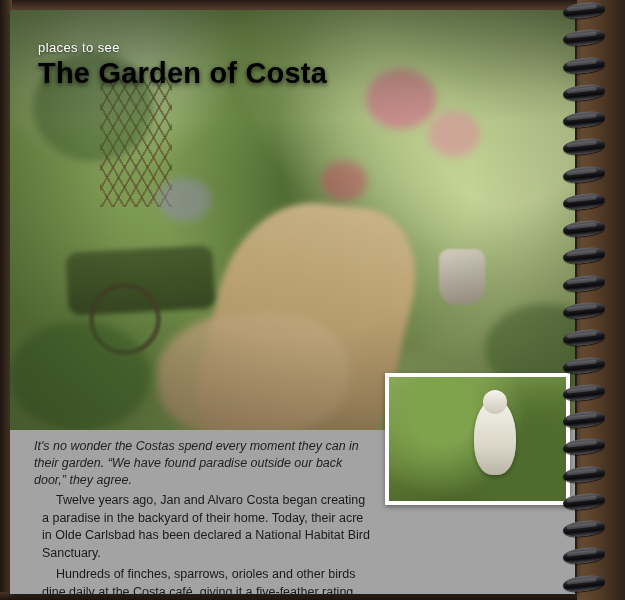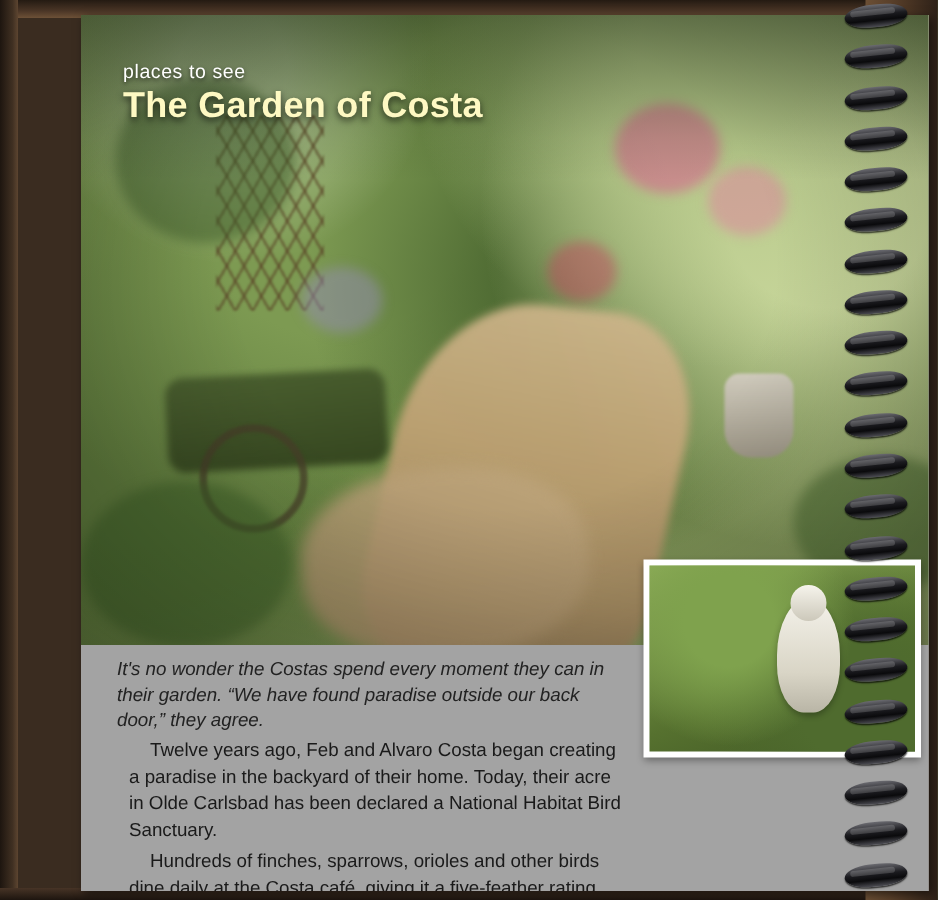--- a/index.html
+++ b/index.html
@@ -80,21 +80,20 @@
   
   .sheet {
     position: absolute;
     left: 10px;
     top: 10px;
     width: 565px;
     height: 584px;
     background: #ffffff;
     box-shadow: 2px 2px 6px rgba(0,0,0,0.55);
     overflow: hidden;
-    margin-left: 44px;
   }
 
   
   .photo {
     position: absolute;
     left: 0;
     top: 0;
     width: 565px;
     height: 420px;
     overflow: hidden;
@@ -205,22 +204,22 @@
     top: 30px;
     color: #ffffff;
     font-size: 13px;
     letter-spacing: 0.4px;
     text-shadow: 0 1px 3px rgba(0,0,0,0.6);
   }
   .headline {
     position: absolute;
     left: 28px;
     top: 47px;
-    color: #fef9c3;
-    font-size: 24px;
+    color: #000000;
+    font-size: 29px;
     font-weight: bold;
     letter-spacing: 0.2px;
     text-shadow: 0 2px 5px rgba(0,0,0,0.65);
   }
 
   
   .inset-photo {
     position: absolute;
     left: 375px;
     top: 363px;
@@ -332,21 +331,21 @@
 
     <div class="inset-photo">
       <div class="inset-inner">
         <div class="cherub"></div>
       </div>
     </div>
 
     <div class="textarea">
       <div class="standfirst">It's no wonder the Costas spend every moment they can in their garden. “We have found paradise outside our back door,” they agree.</div>
       <div class="body-col">
-        <p>Twelve years ago, Feb and Alvaro Costa began creating a paradise in the backyard of their home. Today, their acre in Olde Carlsbad has been declared a National Habitat Bird Sanctuary.</p>
+        <p>Twelve years ago, Jan and Alvaro Costa began creating a paradise in the backyard of their home. Today, their acre in Olde Carlsbad has been declared a National Habitat Bird Sanctuary.</p>
         <p>Hundreds of finches, sparrows, orioles and other birds dine daily at the Costa café, giving it a five-feather rating. The couple's many cats coexist peacefully with the birds, and with the raccoons Alvaro feeds by hand.</p>
 
       </div>
     </div>
 
   </div>
 
   <div class="binding" id="binding">
       <div class="coil" style="top: 3px;"></div>
       <div class="coil" style="top: 30.2727px;"></div>

